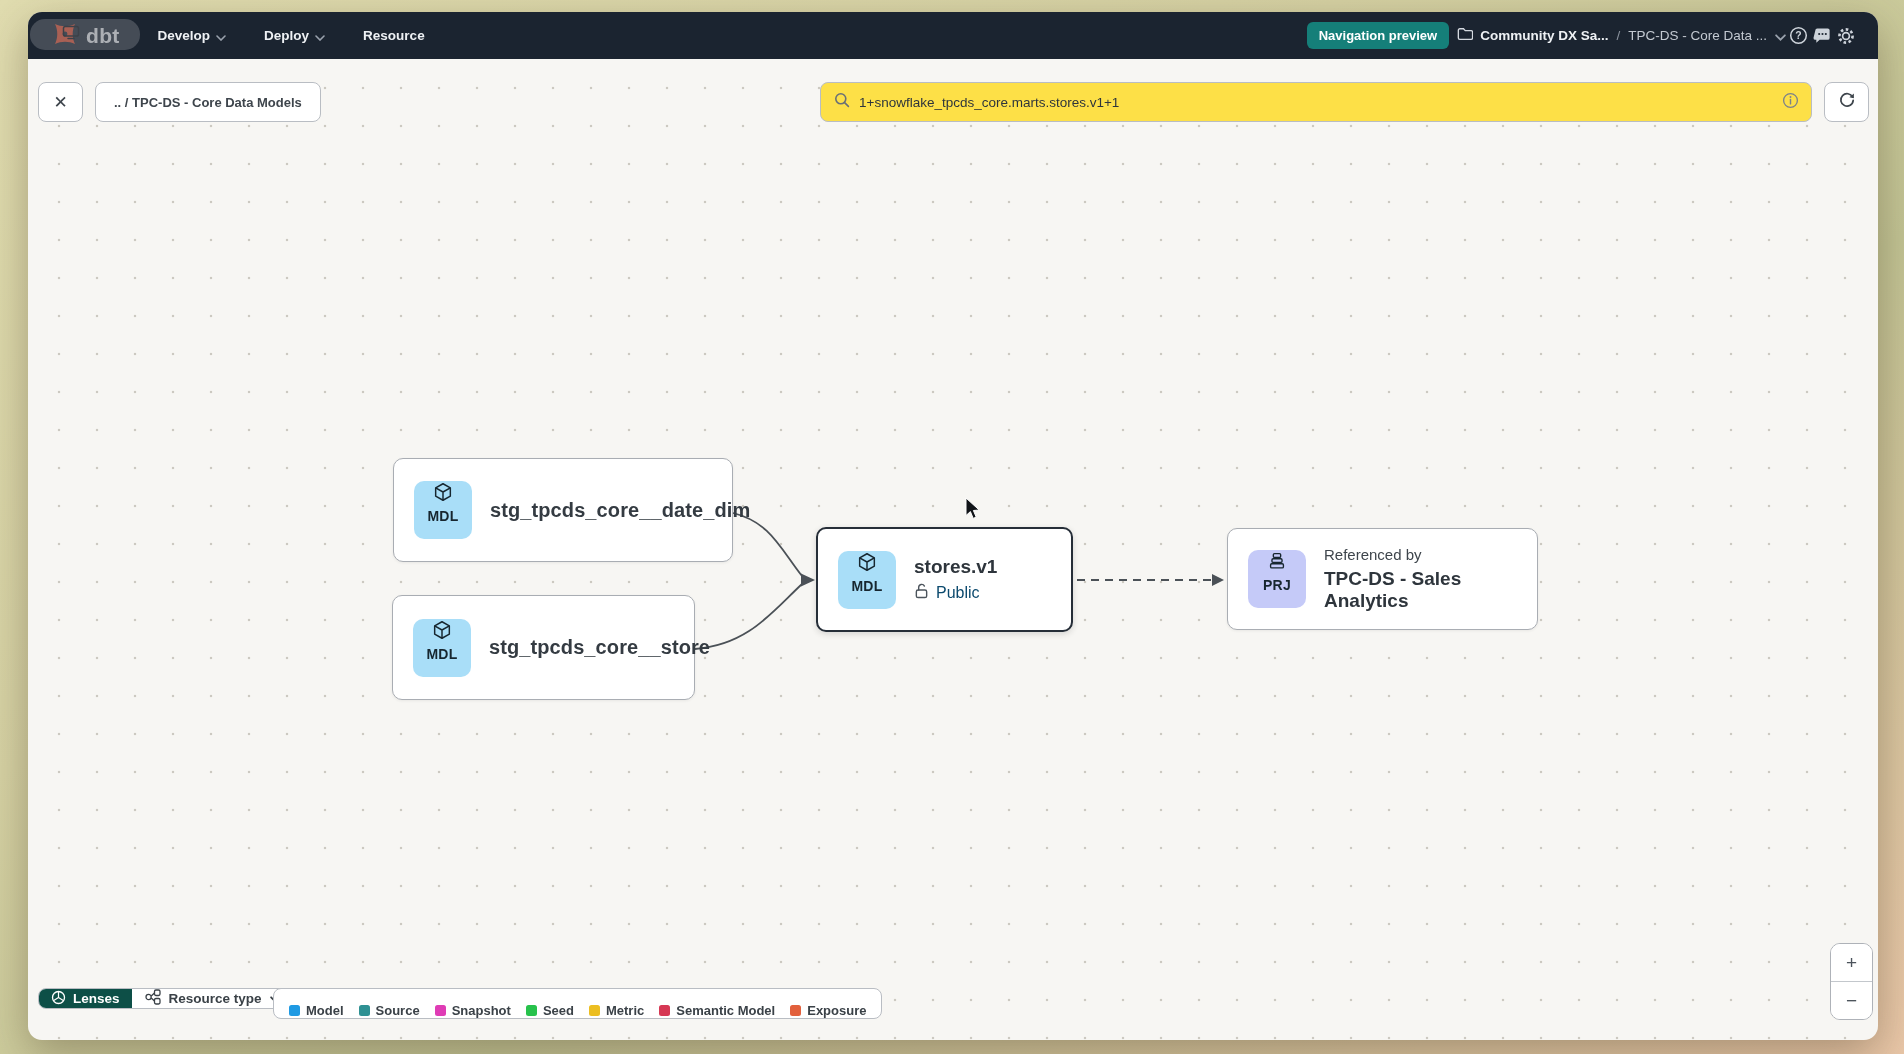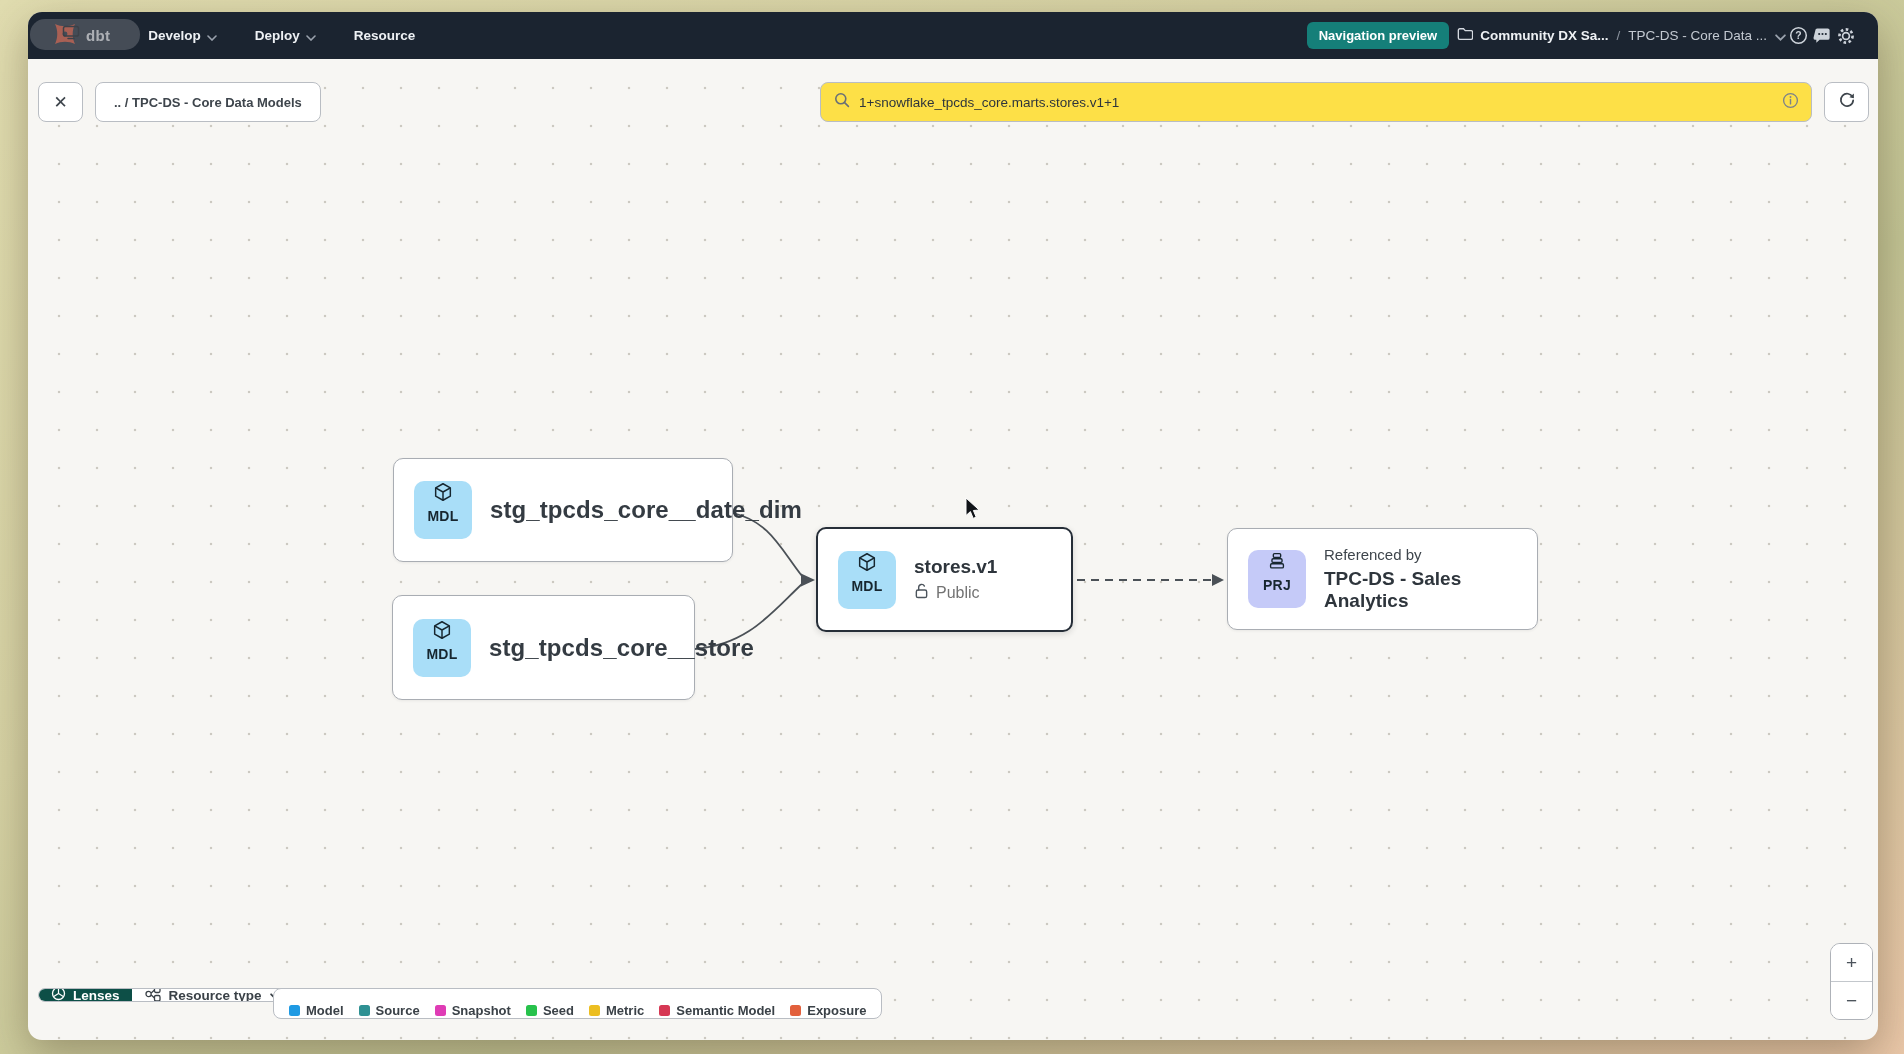--- a/index.html
+++ b/index.html
@@ -10,21 +10,21 @@
     background:linear-gradient(150deg,#e1ddb0 0%,#d6d2a4 36%,#c2c494 62%,#eac7a8 100%); }
 
   .window{ position:absolute; left:28px; top:12px; width:1850px; height:1028px;
     background:#f7f6f3; border-radius:14px; overflow:hidden;
     box-shadow:0 14px 44px rgba(70,55,35,.38); }
 
   
   .navbar{ position:absolute; left:0; top:0; right:0; height:47px; background:#1b2430;
     display:flex; align-items:center; padding:0 20px 0 22px; z-index:20; }
   .brand{ display:flex; align-items:center; gap:6px; margin-right:38px; }
-  .brand-name{ color:#fff; font-size:15px; font-weight:bold; letter-spacing:.3px; }
+  .brand-name{ color:#fff; font-size:21px; font-weight:bold; letter-spacing:.3px; }
   .nav-menu{ display:flex; align-items:center; gap:6px; color:#eef1f4; font-size:13.5px;
     font-weight:bold; margin-right:38px; cursor:pointer; }
   .nav-menu .chev{ margin-top:1px; }
   .nav-right{ margin-left:auto; display:flex; align-items:center; }
   .preview-badge{ background:#157f79; color:#fff; font-size:13px; font-weight:bold;
     padding:6px 12px; border-radius:6px; white-space:nowrap; }
   .crumbs{ display:flex; align-items:center; gap:8px; white-space:nowrap; margin-left:8px; }
   .crumb-account{ color:#eef1f4; font-size:13.5px; font-weight:bold; display:flex; align-items:center; gap:7px; }
   .crumb-sep{ color:#8d95a0; font-size:13.5px; }
   .crumb-project{ color:#c3c9d1; font-size:13.5px; }
@@ -52,28 +52,28 @@
     font-size:13.5px; color:#2e353c; background:transparent; }
 
   
   .node{ position:absolute; background:#fff; border:1.4px solid #a9adb3; border-radius:10px;
     display:flex; align-items:center; padding-left:20px; gap:18px; z-index:5;
     box-shadow:0 1px 3px rgba(40,40,40,.07); cursor:pointer; }
   .node.selected{ border:2.6px solid #262e38; box-shadow:0 2px 6px rgba(40,40,40,.16); }
   .node-badge{ width:58px; height:58px; border-radius:10px; display:flex; flex-direction:column;
     align-items:center; gap:1px; flex:0 0 auto; }
   .node-badge .badge-code{ font-size:14px; font-weight:bold; color:#17262f; letter-spacing:.3px; }
-  .node-label{ font-size:24px; font-weight:bold; color:#343b42; letter-spacing:.1px; }
+  .node-label{ font-size:20px; font-weight:bold; color:#343b42; letter-spacing:.1px; }
   .node-col{ display:flex; flex-direction:column; gap:5px; }
   .node-title{ font-size:19px; font-weight:bold; color:#2e353c; }
-  .node-access{ display:flex; align-items:center; gap:7px; font-size:16px; color:#737373; }
+  .node-access{ display:flex; align-items:center; gap:7px; font-size:16px; color:#0c4a6e; }
   .node-sublabel{ font-size:15px; color:#3e454c; }
 
   
-  .lens-group{ position:absolute; left:10px; top:976px; height:14px; display:flex; align-items:stretch;
+  .lens-group{ position:absolute; left:10px; top:976px; height:21px; display:flex; align-items:stretch;
     border:1px solid #b9bdc3; border-radius:8px; overflow:hidden; background:#fff; z-index:10; }
   .lens-btn{ background:#0d4f47; color:#fff; display:flex; align-items:center; gap:7px;
     padding:0 12px; font-size:13.5px; font-weight:bold; cursor:pointer; }
   .resource-btn{ display:flex; align-items:center; gap:8px; padding:0 13px; font-size:13.5px;
     font-weight:bold; color:#3a4147; cursor:pointer; }
   .legend{ position:absolute; left:245px; top:976px; height:31px; display:flex; align-items:flex-end;
     gap:15px; background:#fff; border:1px solid #b9bdc3; border-radius:8px; padding:0 15px; z-index:10; }
   .legend-item{ display:flex; align-items:center; gap:6px; font-size:13px; font-weight:bold; color:#3a4147; }
   .swatch{ width:11px; height:11px; border-radius:2.5px; display:inline-block; }
   .zoom-ctrl{ position:absolute; left:1802px; top:931px; width:43px; height:77px; background:#fff;

